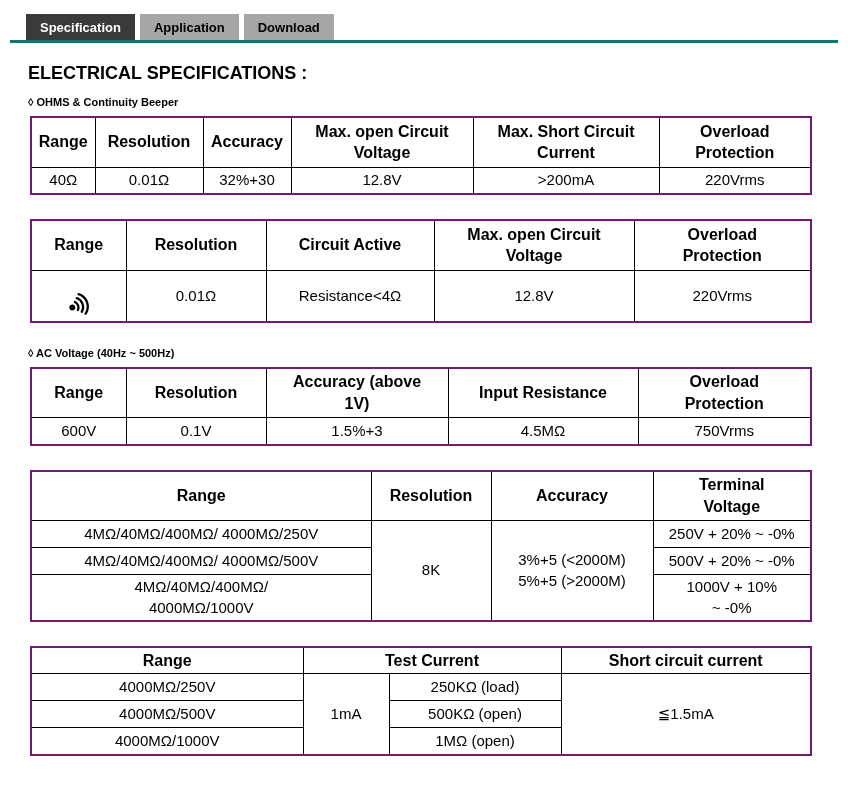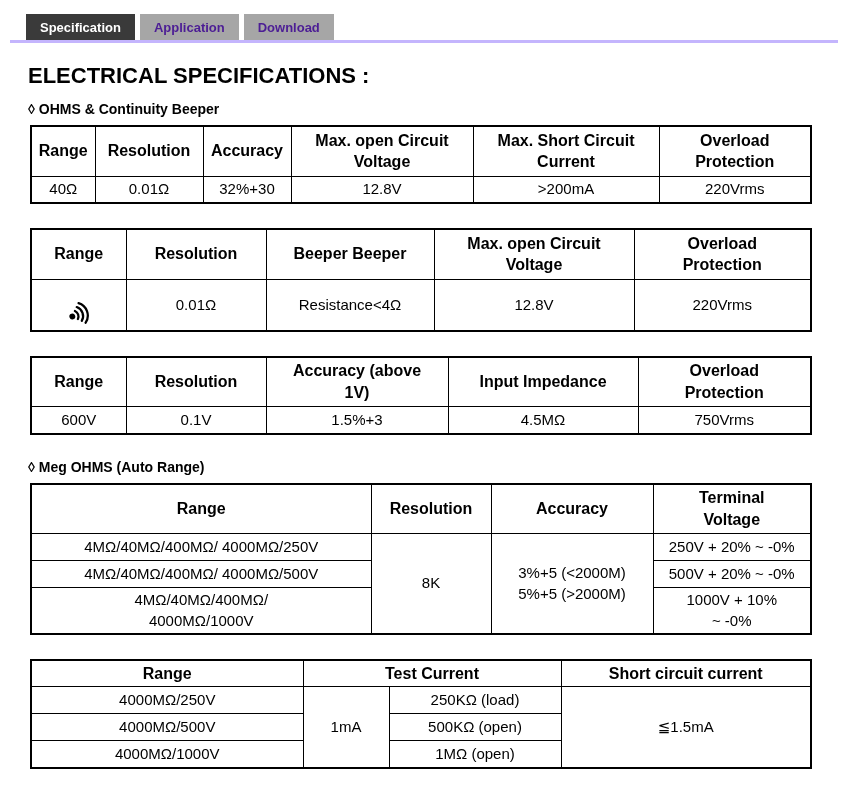--- a/index.html
+++ b/index.html
@@ -8,47 +8,47 @@
     width: 848px; min-height: 790px;
     font-family: "Liberation Sans", sans-serif;
     color: #000;
   }
   .page { width: 848px; padding: 14px 10px 20px 10px; }
 
   
   .tabbar {
     display: flex; gap: 5px; align-items: center;
     padding-left: 16px;
-    border-bottom: 3px solid #c4b5fd;
+    border-bottom: 3px solid #0f766e;
   }
   .tab {
     font-size: 13px; font-weight: bold;
     padding: 6px 14px 5px 14px;
-    background: #a6a6a6; color: #4c1d95;
+    background: #a6a6a6; color: #000000;
     cursor: pointer; white-space: nowrap;
   }
   .tab.active { background: #3a3a3a; color: #ffffff; }
 
   .content { padding-left: 18px; padding-right: 10px; }
 
   .heading {
-    font-size: 22px; font-weight: bold;
+    font-size: 18px; font-weight: bold;
     margin: 20px 0 2px 0;
   }
   .section-title {
-    font-size: 14px; font-weight: bold;
+    font-size: 11px; font-weight: bold;
     margin: 12px 0 8px 0;
   }
 
   table.spec {
     border-collapse: collapse;
     table-layout: fixed;
     width: 780px;
     margin: 2px 1px 24px 2px;
-    border: 2px solid #000000;
+    border: 2px solid #701a75;
   }
   .spec th, .spec td {
     border: 1px solid #000;
     text-align: center;
     vertical-align: middle;
     white-space: pre-line;
     padding: 2px 4px;
     font-size: 15px;
     line-height: 1.35;
     overflow: hidden;
@@ -116,21 +116,21 @@
         <col style="width:95px">
           <col style="width:140px">
           <col style="width:168px">
         <col style="width:200px">
           <col style="width:177px">
       </colgroup>
       <thead>
         <tr>
           <th>Range</th>
           <th>Resolution</th>
-          <th>Beeper Beeper</th>
+          <th>Circuit Active</th>
           <th>Max. open Circuit
 Voltage</th>
           <th>Overload
 Protection</th>
         </tr>
       </thead>
       <tbody>
         <tr>
           <td>
             <svg class="beeper" viewBox="0 0 30 30" width="30" height="26" aria-hidden="true">
@@ -143,52 +143,52 @@
             </svg>
           </td>
           <td>0.01Ω</td>
           <td>Resistance&lt;4Ω</td>
           <td>12.8V</td>
           <td>220Vrms</td>
         </tr>
       </tbody>
     </table>
 
+    <div class="section-title">◊ AC Voltage (40Hz ~ 500Hz)</div>
 
     <table class="spec tall-head">
       <colgroup>
         <col style="width:95px">
           <col style="width:140px">
           <col style="width:182px">
         <col style="width:190px">
           <col style="width:173px">
       </colgroup>
       <thead>
         <tr>
           <th>Range</th>
           <th>Resolution</th>
           <th>Accuracy (above
 1V)</th>
-          <th>Input Impedance</th>
+          <th>Input Resistance</th>
           <th>Overload
 Protection</th>
         </tr>
       </thead>
       <tbody>
         <tr>
           <td>600V</td>
           <td>0.1V</td>
           <td>1.5%+3</td>
           <td>4.5MΩ</td>
           <td>750Vrms</td>
         </tr>
       </tbody>
     </table>
 
-    <div class="section-title">◊ Meg OHMS (Auto Range)</div>
 
     <table class="spec tall-head">
       <colgroup>
         <col style="width:340px">
           <col style="width:120px">
           <col style="width:162px">
           <col style="width:158px">
       </colgroup>
       <thead>
         <tr>

